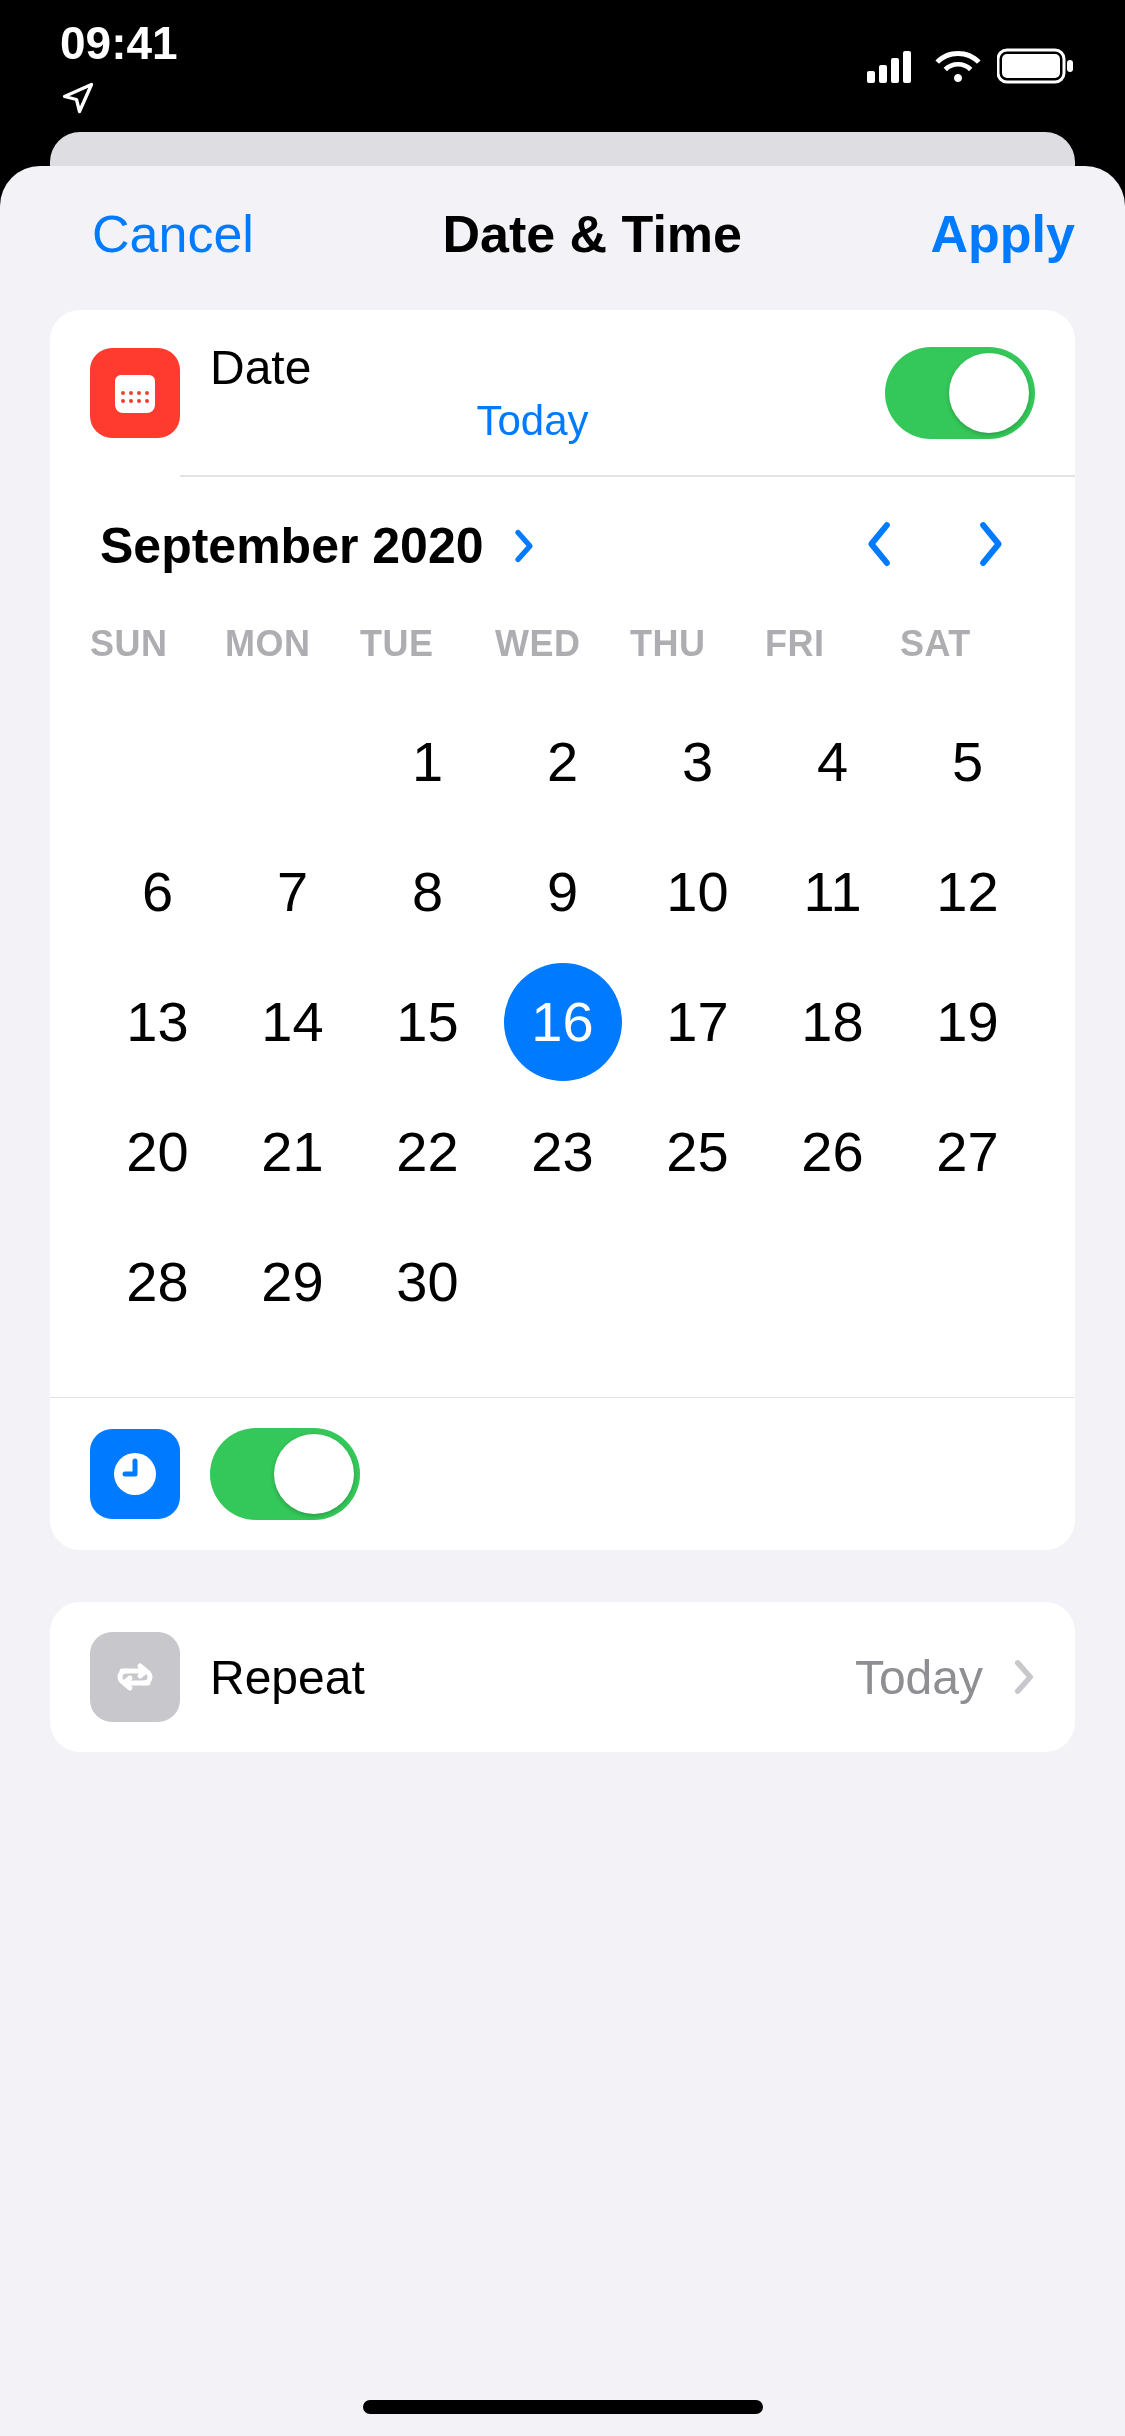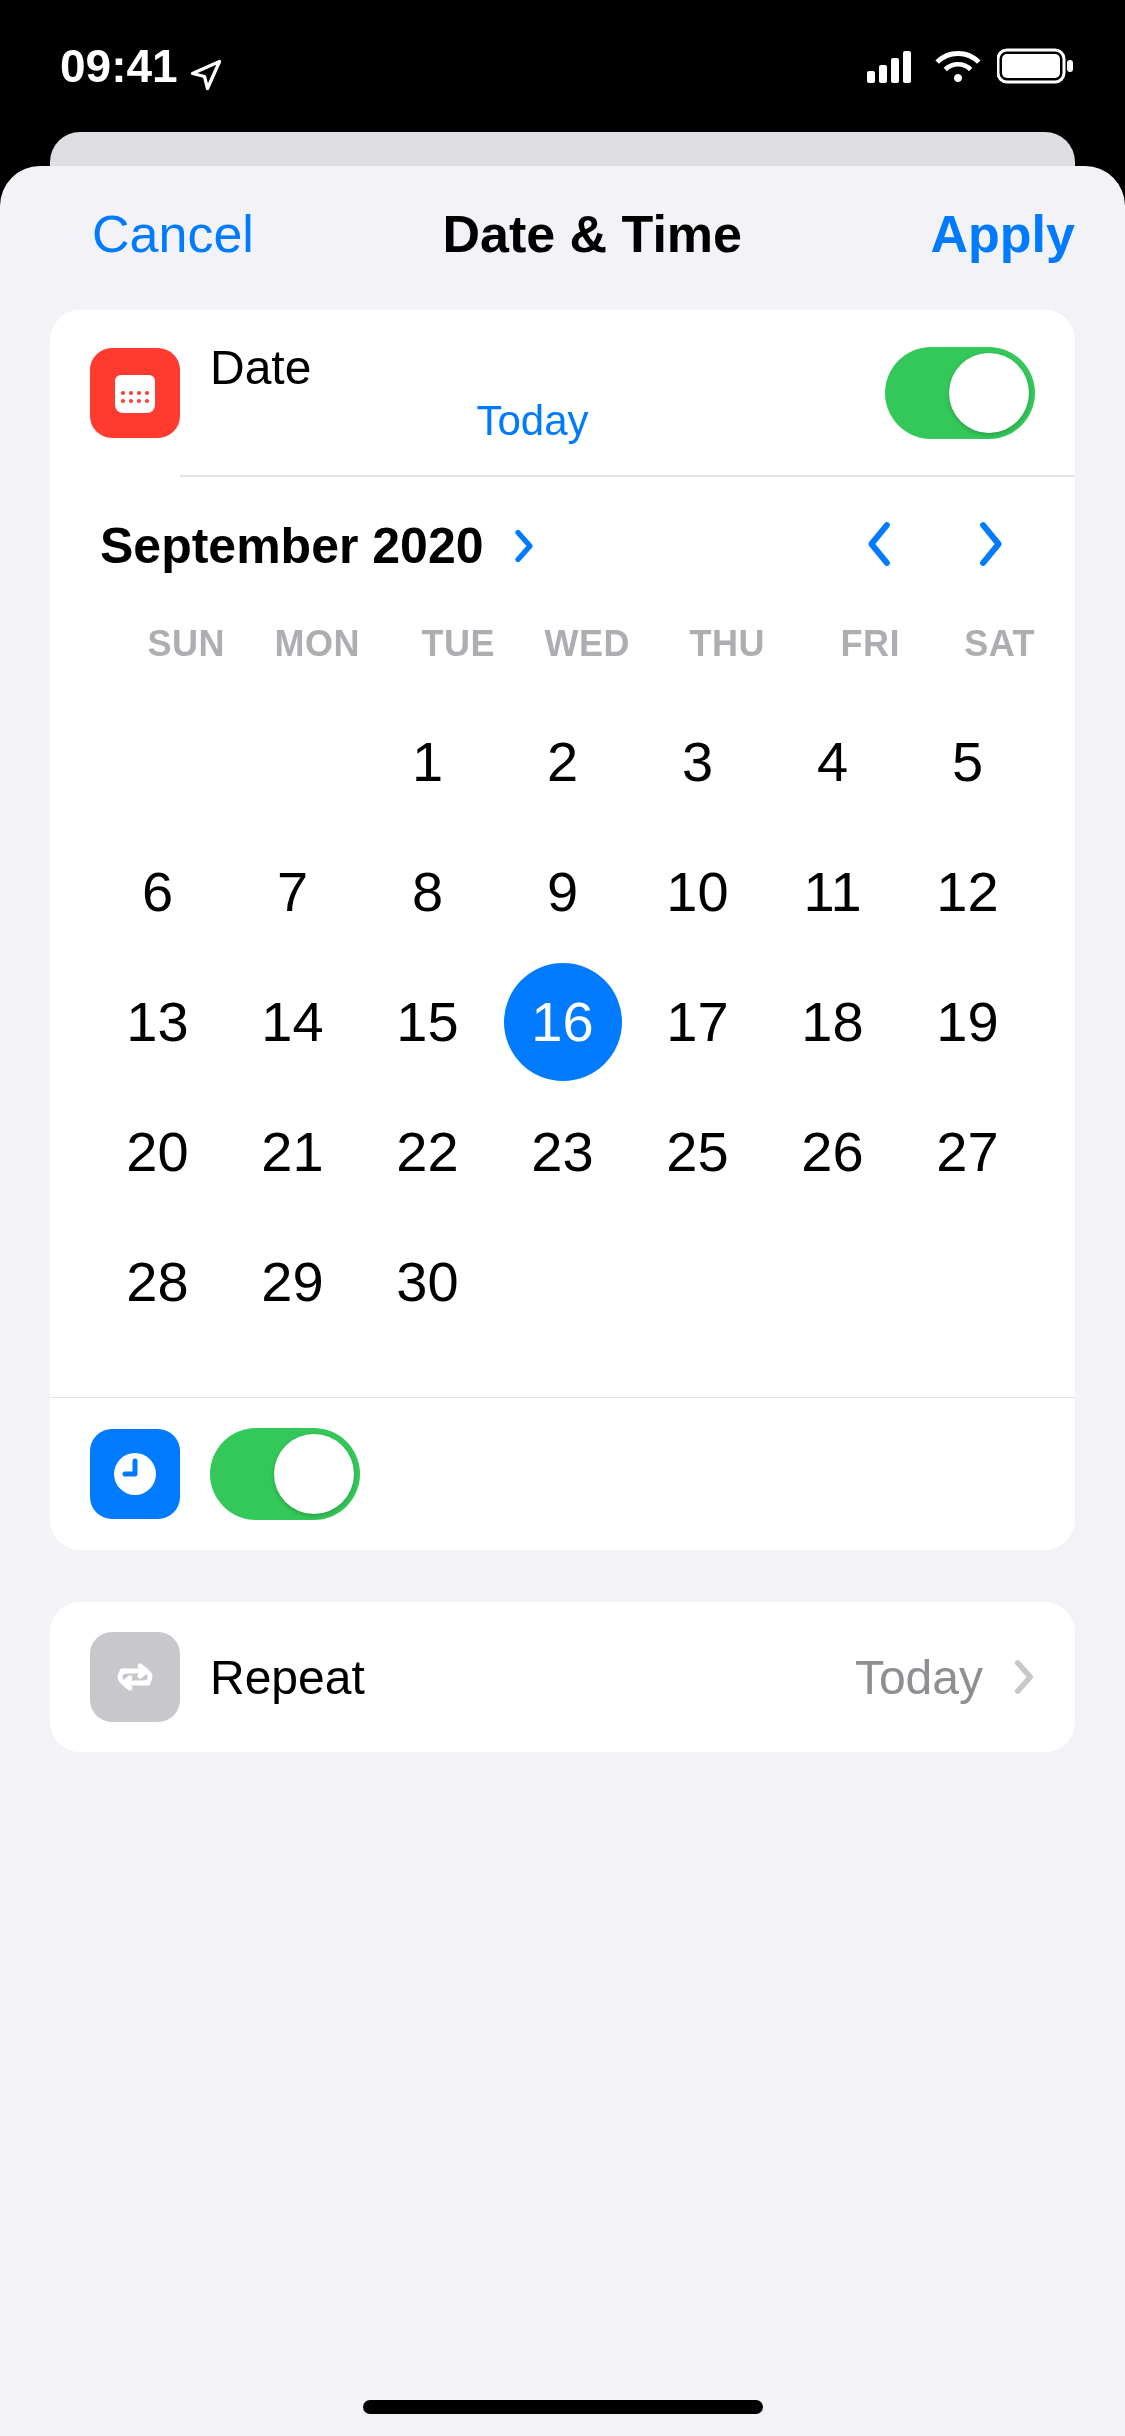--- a/index.html
+++ b/index.html
@@ -18,22 +18,23 @@
     color: #fff;
     display: flex;
     align-items: center;
     justify-content: space-between;
     padding: 0 50px 0 60px;
   }
   .status-time {
     font-size: 46px;
     font-weight: 600;
     display: flex;
-    align-items: flex-end;
+    align-items: flex-start;
     gap: 10px;
+    flex-direction: column;
   }
   .status-icons { display: flex; align-items: center; gap: 14px; }
 
   
   .card-stack-shadow {
     position: absolute;
     top: 132px;
     left: 50px; right: 50px;
     height: 60px;
     background: #dedee2;
@@ -145,21 +146,21 @@
     align-items: center;
     gap: 28px;
     flex: 1;
   }
   .cal-nav { display: flex; gap: 80px; padding-right: 20px; }
   .cal-nav-btn { color: #007aff; }
 
   .cal-grid {
     display: grid;
     grid-template-columns: repeat(7, 1fr);
-    text-align: right;
+    text-align: left;
   }
   .cal-dow {
     font-size: 36px;
     font-weight: 600;
     color: #aeaeb2;
     padding: 18px 0 32px;
     letter-spacing: 0.5px;
   }
   .cal-cell {
     font-size: 56px;

